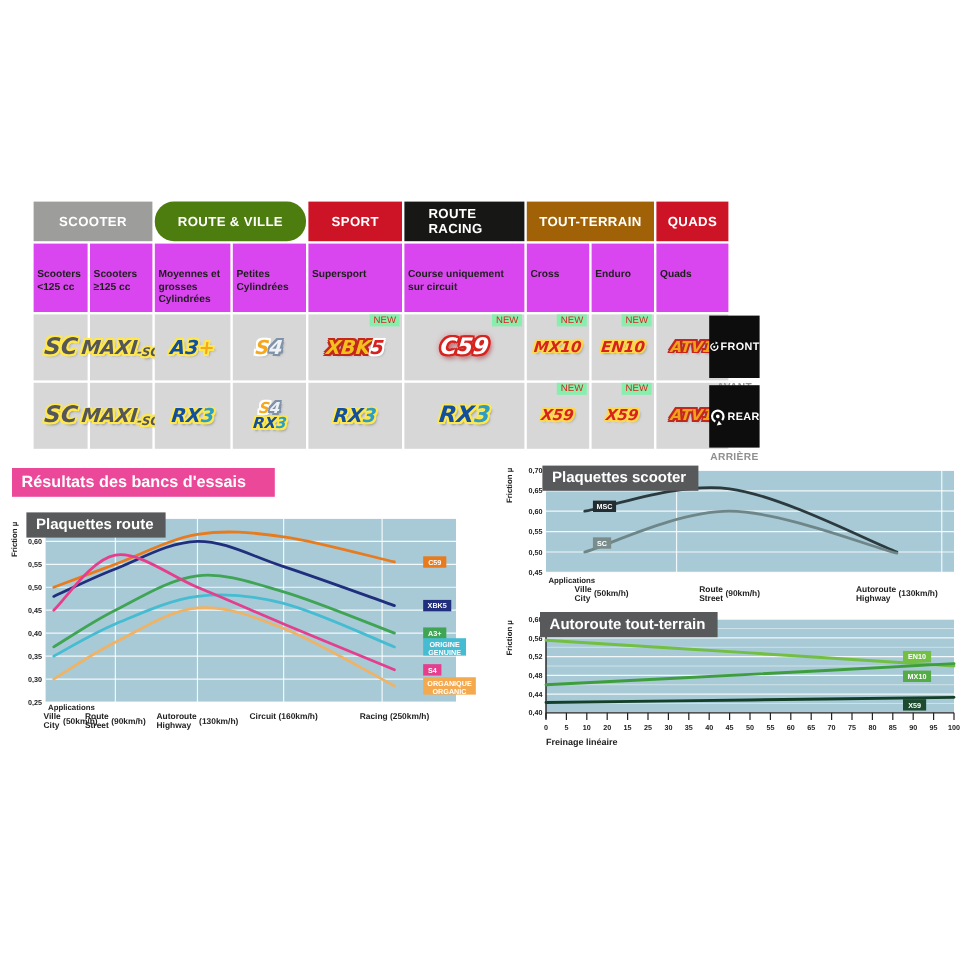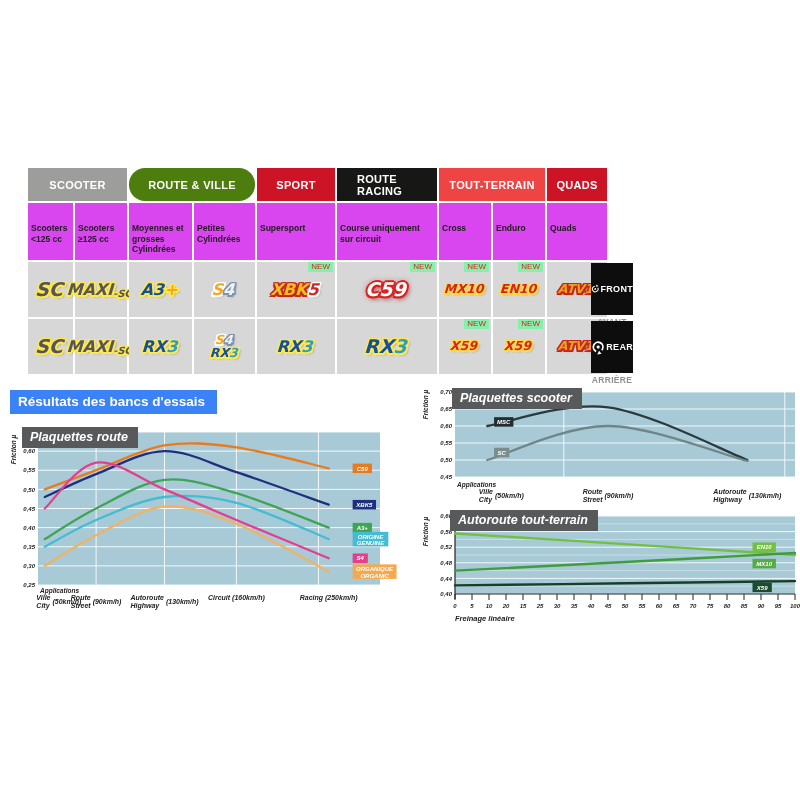--- a/index.html
+++ b/index.html
@@ -33,23 +33,23 @@
   .o-redglow{text-shadow:-1.5px -1.5px 0 #d7231f,1.5px -1.5px 0 #d7231f,-1.5px 1.5px 0 #d7231f,1.5px 1.5px 0 #d7231f,-2px 0 0 #d7231f,2px 0 0 #d7231f,0 -2px 0 #d7231f,0 2px 0 #d7231f,0 0 6px rgba(220,30,30,.95),2px 3px 4px rgba(130,0,0,.55);}
 
   
   .marker{position:absolute;left:591px;width:42px;text-align:center;}
   .marker .box{background:#0d0d0d;width:42px;height:52px;display:flex;flex-direction:row;
                align-items:center;justify-content:center;gap:1px;}
   .marker .box .lbl{color:#fff;font-weight:bold;font-size:9px;letter-spacing:.3px;}
   .marker .sub{color:#8f8f8f;font-size:8.5px;font-weight:bold;margin-top:2px;letter-spacing:.3px;}
 
   
-  .big-title{position:absolute;left:10px;top:390px;background:#3b82f6;color:#fff;
-             font-weight:bold;font-size:13.5px;padding:4px 12px 5px 8px;}
-  .chart{position:absolute;font-style:italic;}
+  .big-title{position:absolute;left:10px;top:390px;background:#ec4899;color:#fff;
+             font-weight:bold;font-size:13.5px;padding:4px 24px 5px 8px;}
+  .chart{position:absolute;}
   .chart svg{position:absolute;left:0;top:0;overflow:visible;}
   .chart-title{position:absolute;background:#58595b;color:#fff;font-weight:bold;font-size:12.5px;
                padding:3px 10px 4px 8px;z-index:3;white-space:nowrap;}
   .fricl{position:absolute;font-size:6.5px;font-weight:bold;color:#222;white-space:nowrap;
          transform:rotate(-90deg);width:36px;text-align:center;}
   .apps{position:absolute;font-size:6.5px;font-weight:bold;color:#222;}
   .stn{position:absolute;display:flex;align-items:center;gap:2px;transform:translateX(-50%);
        font-size:7px;font-weight:bold;color:#222;white-space:nowrap;}
   .stn2{display:flex;flex-direction:column;line-height:1.1;text-align:left;}
   .xlab{position:absolute;font-size:7.5px;font-weight:bold;color:#222;}
@@ -58,21 +58,21 @@
 </head>
 <body>
 
 <div id="canvas">
   <div id="table-mount">
       <div id="prod-table">
         <div class="group-cell" style="background: rgb(157, 157, 156); grid-column: span 2;">SCOOTER</div>
         <div class="group-cell" style="background: #4d7c0f; grid-column: span 2; border-radius: 16px;">ROUTE &amp; VILLE</div>
         <div class="group-cell" style="background: rgb(204, 20, 38); grid-column: span 1;">SPORT</div>
         <div class="group-cell" style="background: rgb(23, 23, 22); grid-column: span 1; padding-left: 20px;">ROUTE RACING</div>
-        <div class="group-cell" style="background: #ef4444; grid-column: span 2;">TOUT-TERRAIN</div>
+        <div class="group-cell" style="background: #a16207; grid-column: span 2;">TOUT-TERRAIN</div>
         <div class="group-cell" style="background: rgb(204, 20, 38); grid-column: span 1;">QUADS</div>
         <div class="sub-cell">Scooters &lt;125 cc</div>
         <div class="sub-cell">Scooters ≥125 cc</div>
         <div class="sub-cell">Moyennes et grosses Cylindrées</div>
         <div class="sub-cell">Petites Cylindrées</div>
         <div class="sub-cell">Supersport</div>
         <div class="sub-cell">Course uniquement sur circuit</div>
         <div class="sub-cell">Cross</div>
         <div class="sub-cell">Enduro</div>
         <div class="sub-cell">Quads</div>

